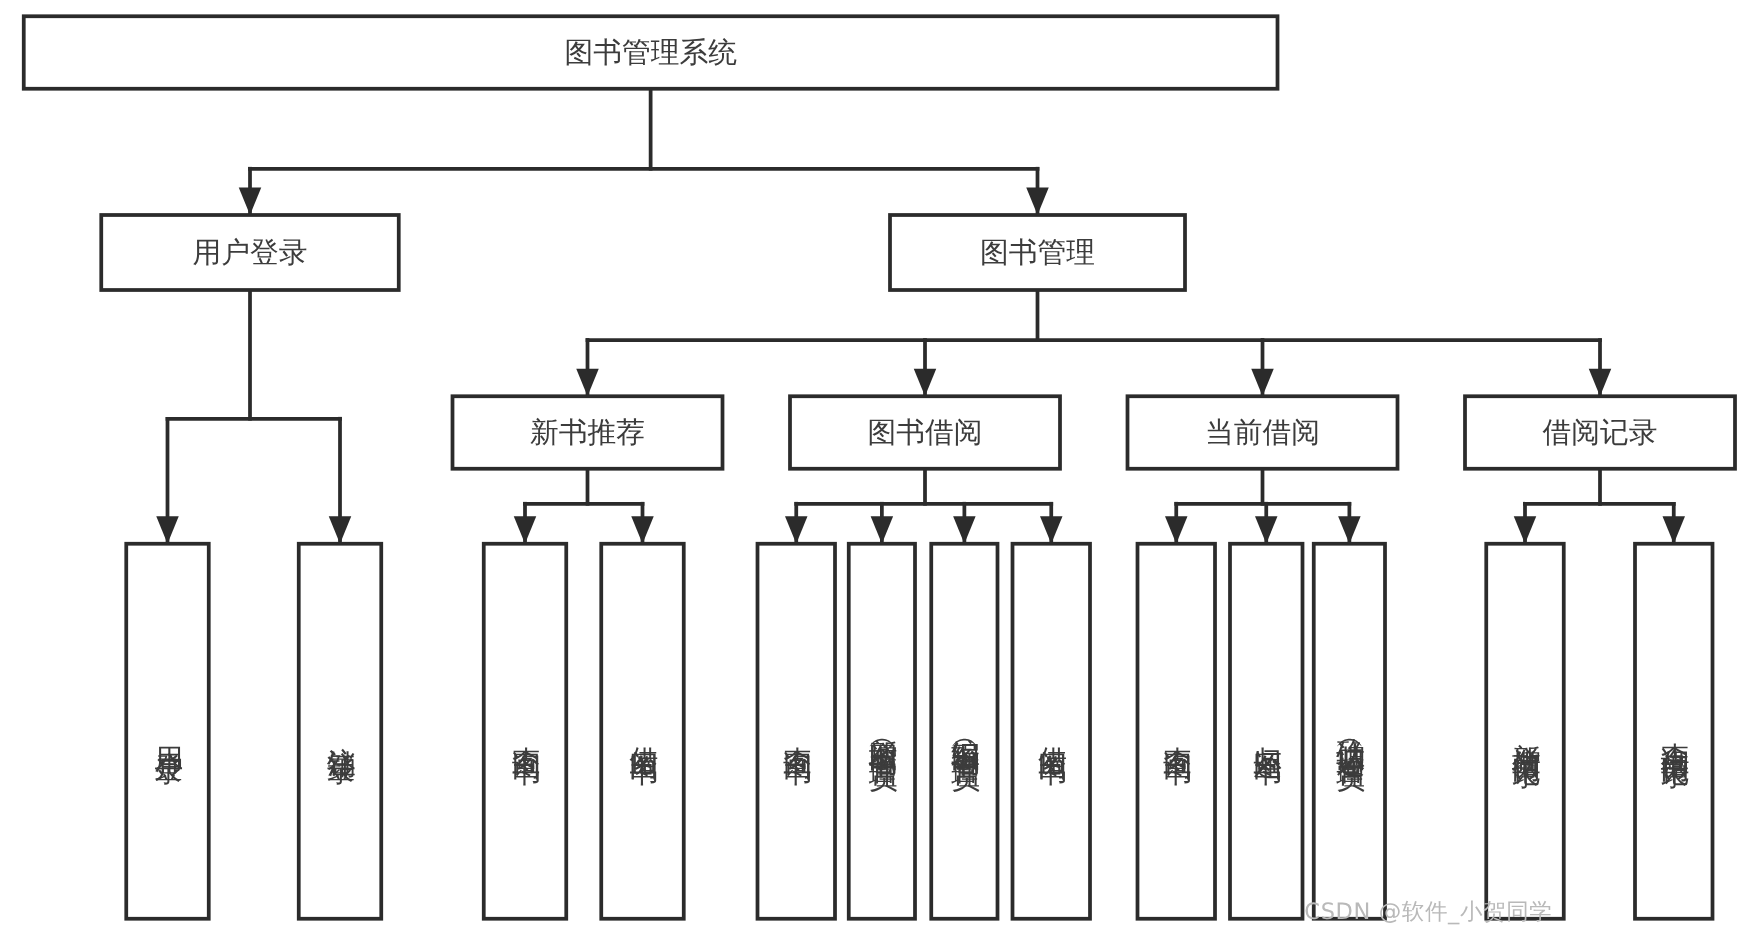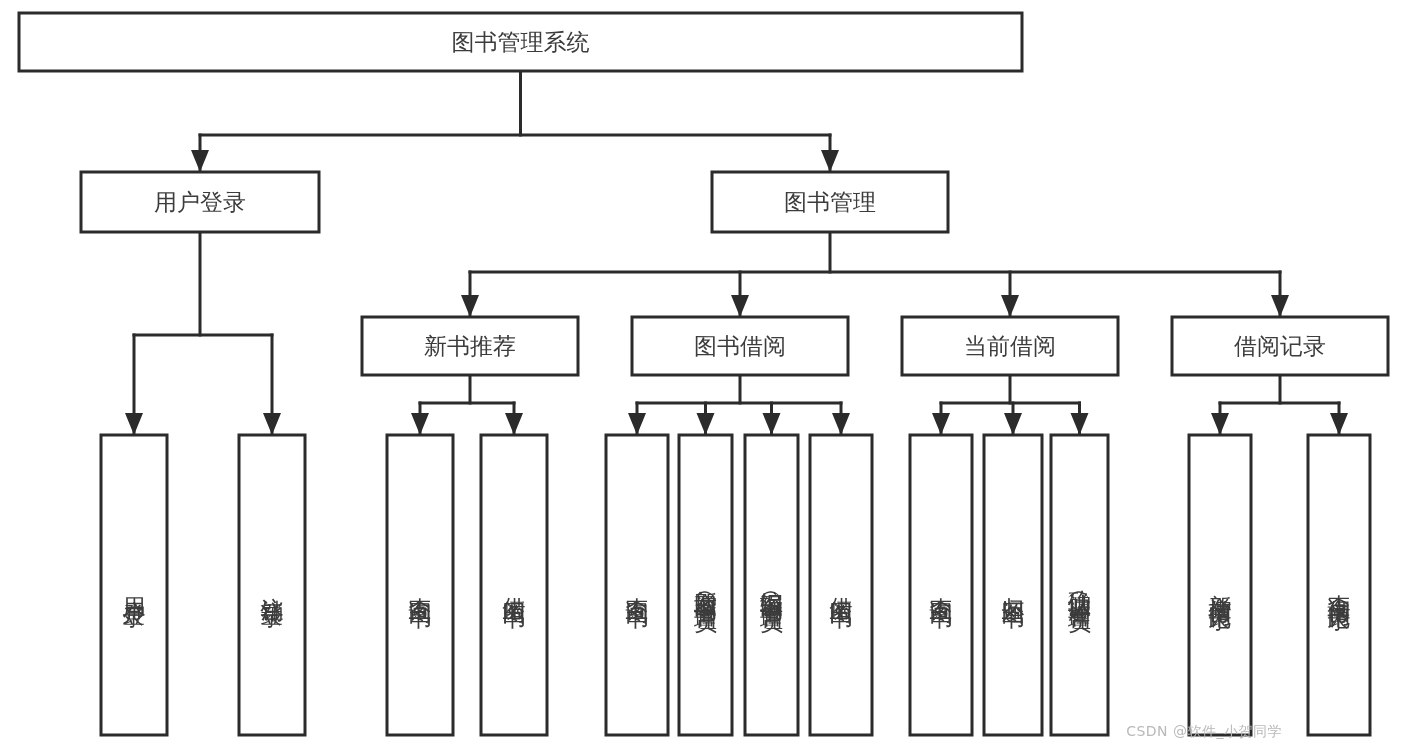--- a/index.html
+++ b/index.html
@@ -11,21 +11,20 @@
     width: 1405px;
     height: 747px;
     font-family: "DejaVu Sans", "Liberation Sans", sans-serif;
     overflow: hidden;
     position: relative;
   }
   #diagram-root {
     position: relative;
     width: 1256px;
     height: 747px;
-    padding-left: 40px;
   }
   svg#tree-svg {
     position: absolute;
     left: 0;
     top: 0;
     width: 1405px;
     height: 747px;
     display: block;
   }
   .node-rect {
@@ -65,21 +64,21 @@
     letter-spacing: 3px;
     color: #3c3c3c;
     font-family: "DejaVu Sans", "Liberation Sans", sans-serif;
     white-space: nowrap;
     text-align: center;
   }
   .watermark {
     position: absolute;
     right: 14px;
     bottom: 6px;
-    font-size: 14px;
+    font-size: 18px;
     color: #b9b9b9;
     font-family: "DejaVu Sans", "Liberation Sans", sans-serif;
     white-space: nowrap;
     letter-spacing: 0.5px;
   }
 </style>
 </head>
 <body>
 
 <div id="diagram-root">

